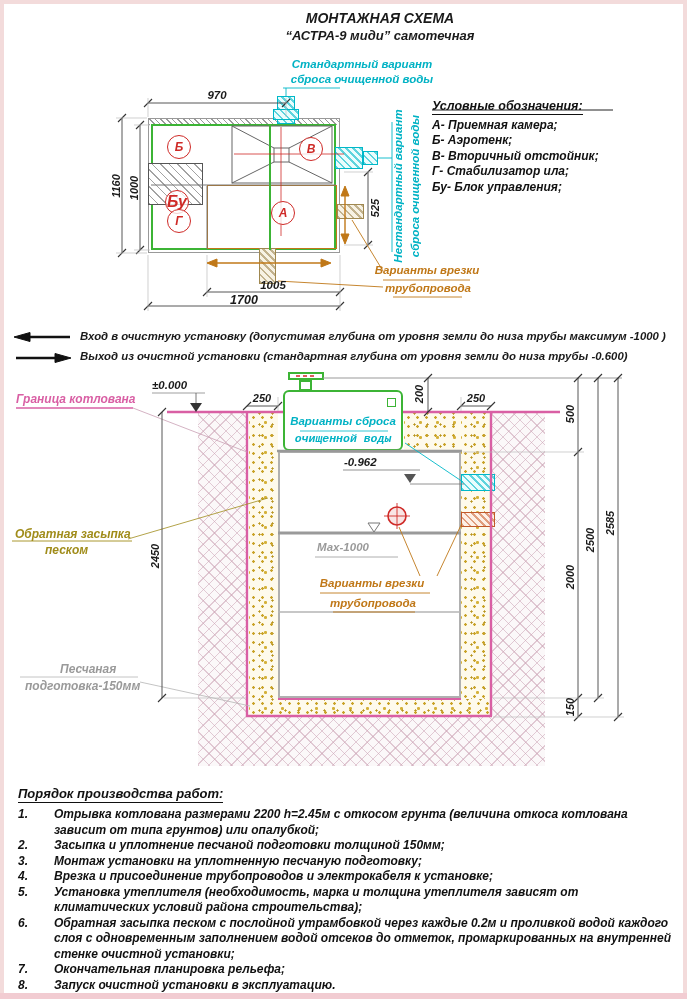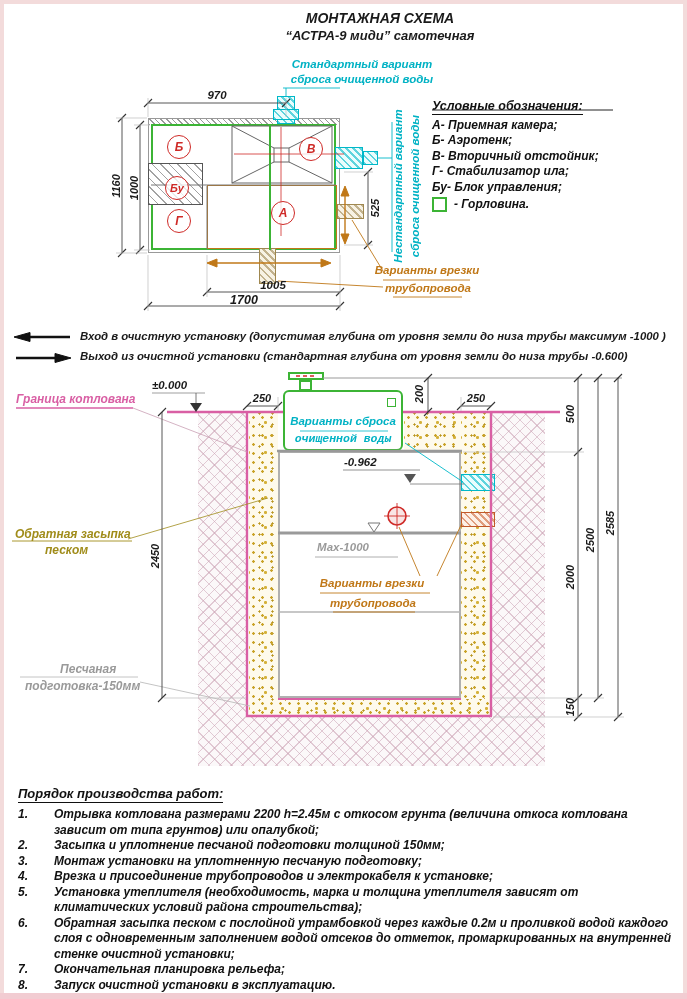--- a/index.html
+++ b/index.html
@@ -261,21 +261,21 @@
       <line x1="463" y1="452" x2="584" y2="452"></line>
       <line x1="493" y1="698" x2="604" y2="698"></line>
       <line x1="493" y1="717" x2="624" y2="717"></line>
     </g>
 
     <line x1="432" y1="110" x2="613" y2="110" stroke="#222" stroke-width="1"></line>
   </svg>
 
   <div class="lblc" style="left:167px;top:135px;">Б</div>
   <div class="lblc" style="left:299px;top:137px;">В</div>
-  <div class="lblc" style="left:165px;top:176px;font-size:11px;">Бу</div>
+  <div class="lblc" style="left:165px;top:190px;font-size:16px;">Бу</div>
   <div class="lblc" style="left:167px;top:209px;">Г</div>
   <div class="lblc" style="left:271px;top:201px;">А</div>
 
   <div class="t b s115 ctr" style="left:217px;top:89px;">970</div>
   <div class="t b s11 rot" style="left:116px;top:186px;">1160</div>
   <div class="t b s11 rot" style="left:134px;top:188px;">1000</div>
   <div class="t b s11 rot" style="left:375px;top:208px;">525</div>
   <div class="t b s115 ctr" style="left:273px;top:279px;">1005</div>
   <div class="t b s125 ctr" style="left:244px;top:293px;">1700</div>
 
@@ -285,24 +285,20 @@
   <div class="t b s115 orange ctr" style="left:427px;top:264px;">Варианты врезки</div>
   <div class="t b s115 orange ctr" style="left:428px;top:282px;">трубопровода</div>
 
   <div class="legend">
     <div class="legend-title">Условные обозначения:</div>
     <div class="legend-item">А- Приемная камера;</div>
     <div class="legend-item">Б- Аэротенк;</div>
     <div class="legend-item">В- Вторичный отстойник;</div>
     <div class="legend-item">Г- Стабилизатор ила;</div>
     <div class="legend-item">Бу- Блок управления;</div>
-    <div class="legend-last">
-      <span class="legend-sq"></span>
-      <span class="legend-item">- Горловина.</span>
-    </div>
   </div>
 
   <div class="t b" style="left:80px;top:330px;font-size:11.4px;">Вход в очистную установку (допустимая глубина от уровня земли до низа трубы максимум -1000 )</div>
   <div class="t b" style="left:80px;top:350px;font-size:11.4px;">Выход из очистной установки (стандартная глубина от уровня земли до низа трубы -0.600)</div>
 
   <div class="t b s115" style="left:152px;top:379px;text-align:right;">±0.000</div>
   <div class="t b s12 pink" style="left:16px;top:392px;">Граница котлована</div>
 
   <div class="t b s11 ctr" style="left:262px;top:392px;">250</div>
   <div class="t b s11 rot" style="left:419px;top:394px;">200</div>

